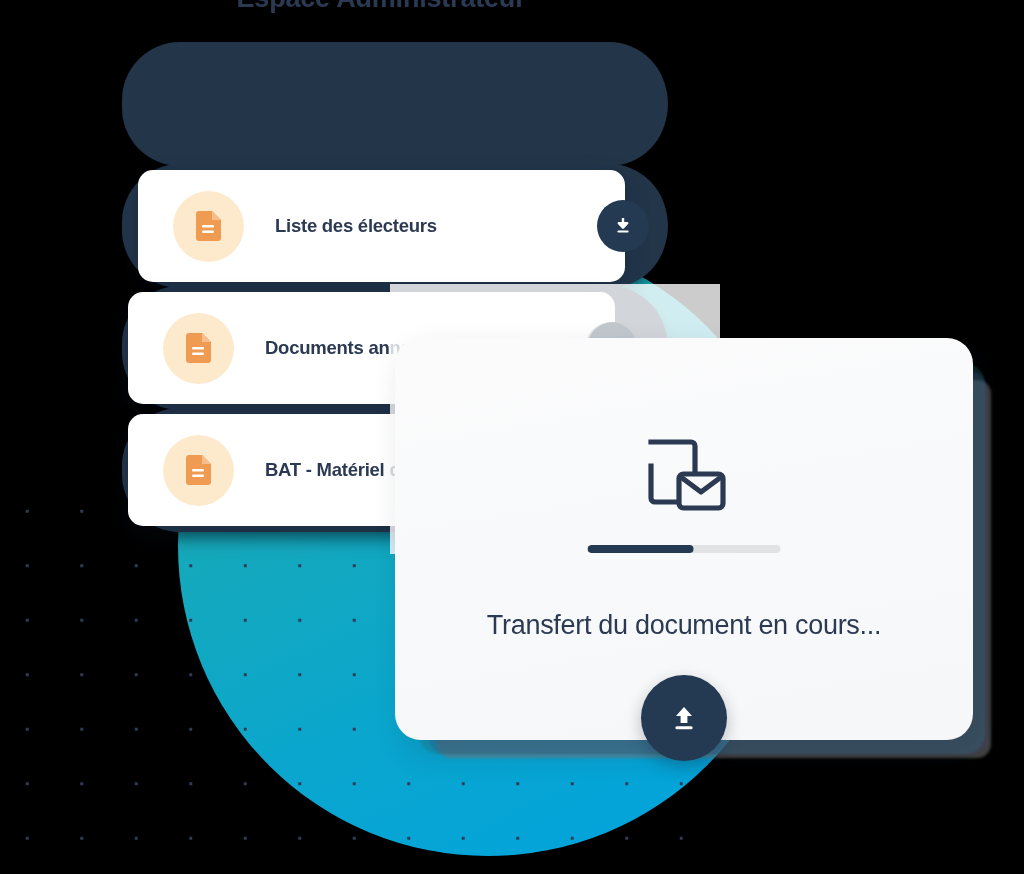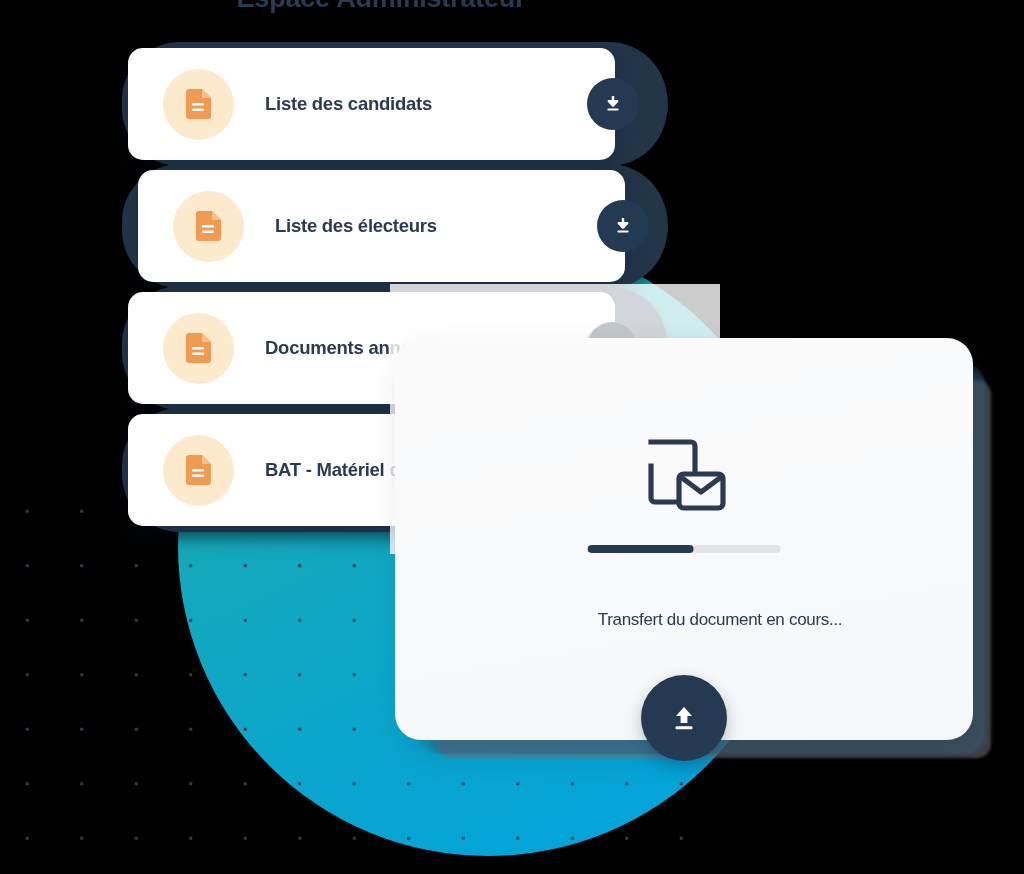--- a/index.html
+++ b/index.html
@@ -161,25 +161,24 @@
     border-radius: 4px;
     background: #243a52;
   }
 
   .dialog-status {
     position: absolute;
     left: 0;
     top: 272px;
     width: 100%;
     text-align: center;
-    font-size: 17px;
+    font-size: 27px;
     font-weight: normal;
     letter-spacing: -0.3px;
     color: #2b3a52;
-    padding-left: 36px;
   }
 
   .upload-btn {
     position: absolute;
     left: 50%;
     top: 337px;
     transform: translateX(-50%);
     width: 86px;
     height: 86px;
     border-radius: 50%;
@@ -226,37 +225,20 @@
       <rect x="122" y="408" width="545" height="124" rx="58"></rect>
       <circle cx="611" cy="104" r="57"></circle>
       <circle cx="611" cy="226" r="57"></circle>
       <circle cx="611" cy="348" r="57"></circle>
       <circle cx="611" cy="470" r="57"></circle>
     </g>
   </svg>
 
   <div class="page-title">Espace Administrateur</div>
 
-  <div class="card card-1">
-    <div class="card-avatar">
-      <svg width="25" height="30" viewBox="0 0 25 30" aria-hidden="true">
-        <path d="M3 0h13l9 9v18a3 3 0 0 1-3 3H3a3 3 0 0 1-3-3V3a3 3 0 0 1 3-3z" fill="#ef9b52"></path>
-        <path d="M16 0l9 9h-9z" fill="#f7bd8c"></path>
-        <rect x="6" y="14" width="12" height="2.6" rx="1.3" fill="#ffffff"></rect>
-        <rect x="6" y="19.5" width="12" height="2.6" rx="1.3" fill="#ffffff"></rect>
-      </svg>
-    </div>
-    <div class="card-label">Liste des candidats</div>
-    <button class="card-dl-btn">
-      <svg width="20" height="20" viewBox="0 0 20 20" aria-hidden="true">
-        <path d="M10 2v7.2M10 11.6L5.8 7.2h8.4L10 11.6z" stroke="#ffffff" stroke-width="2.4" fill="#ffffff" stroke-linejoin="round"></path>
-        <rect x="4.4" y="14.4" width="11.2" height="2" rx="1" fill="#ffffff"></rect>
-      </svg>
-    </button>
-  </div>
 
   <div class="card card-2">
     <div class="card-avatar">
       <svg width="25" height="30" viewBox="0 0 25 30" aria-hidden="true">
         <path d="M3 0h13l9 9v18a3 3 0 0 1-3 3H3a3 3 0 0 1-3-3V3a3 3 0 0 1 3-3z" fill="#ef9b52"></path>
         <path d="M16 0l9 9h-9z" fill="#f7bd8c"></path>
         <rect x="6" y="14" width="12" height="2.6" rx="1.3" fill="#ffffff"></rect>
         <rect x="6" y="19.5" width="12" height="2.6" rx="1.3" fill="#ffffff"></rect>
       </svg>
     </div>

